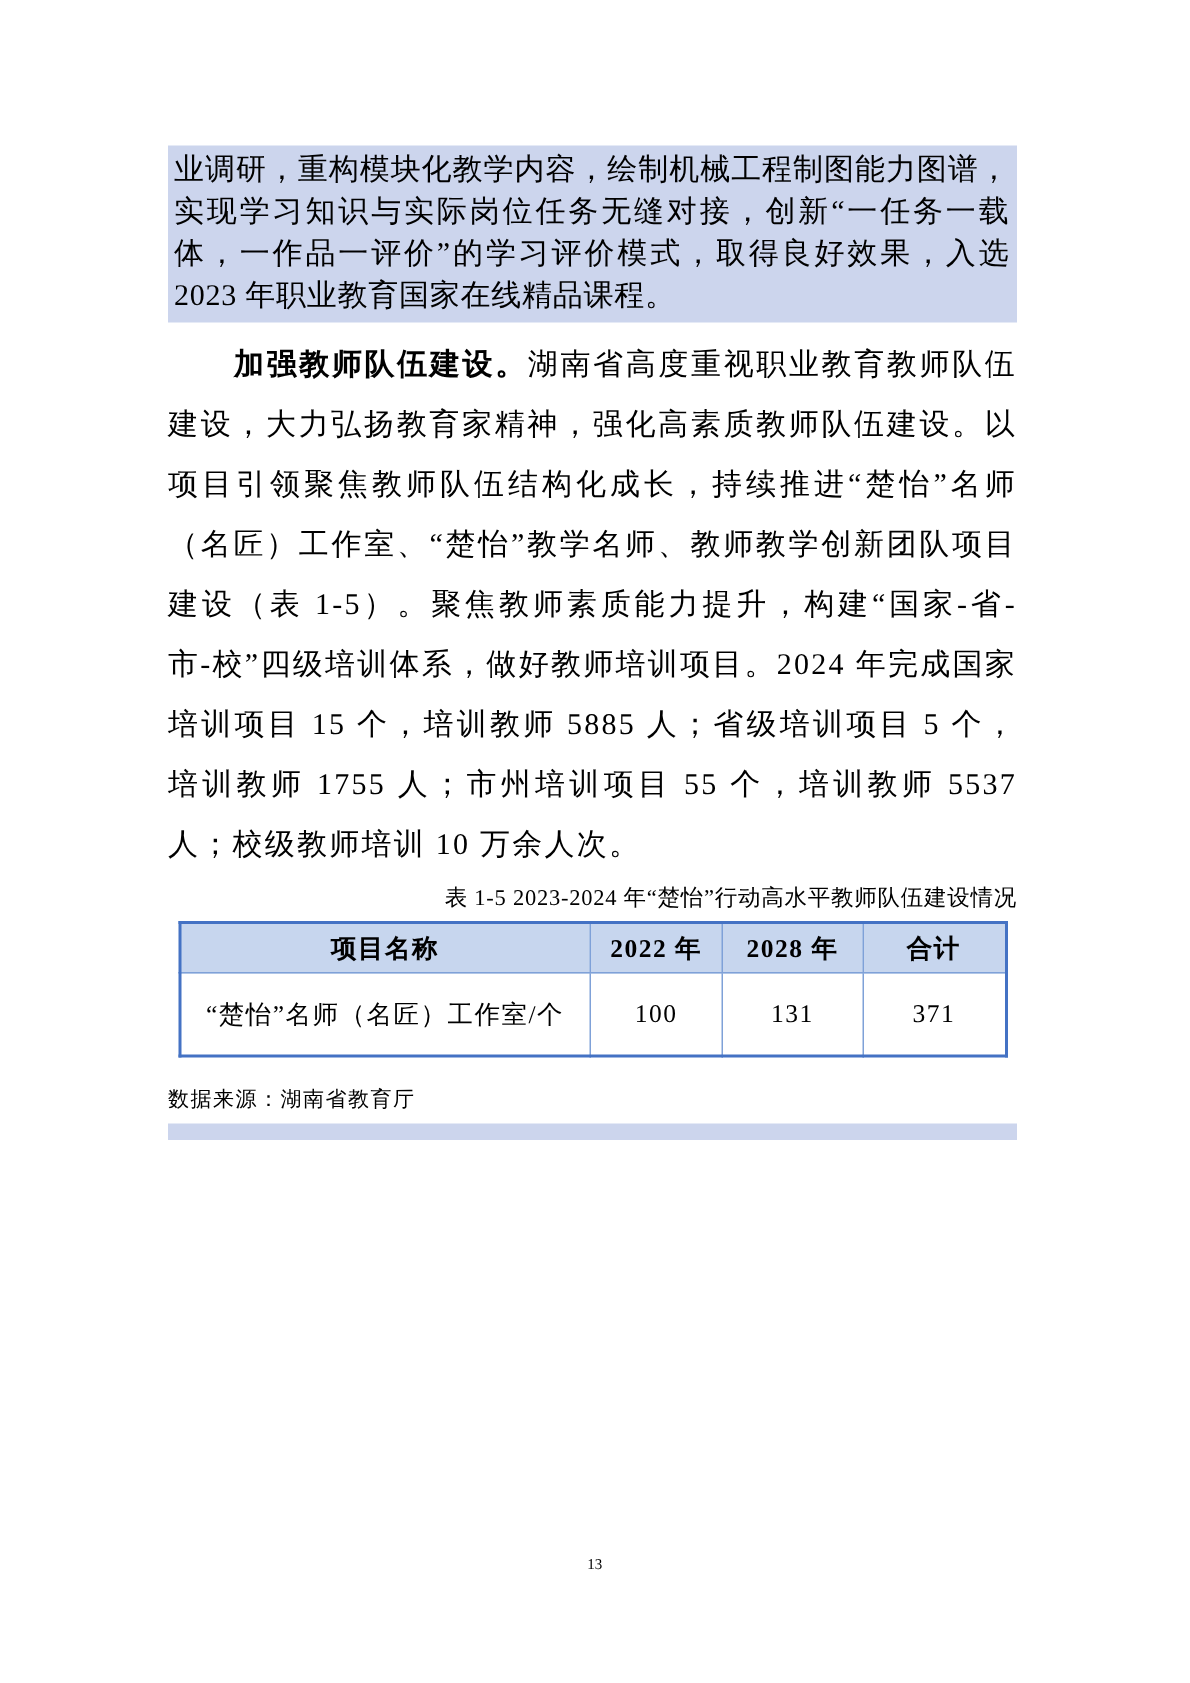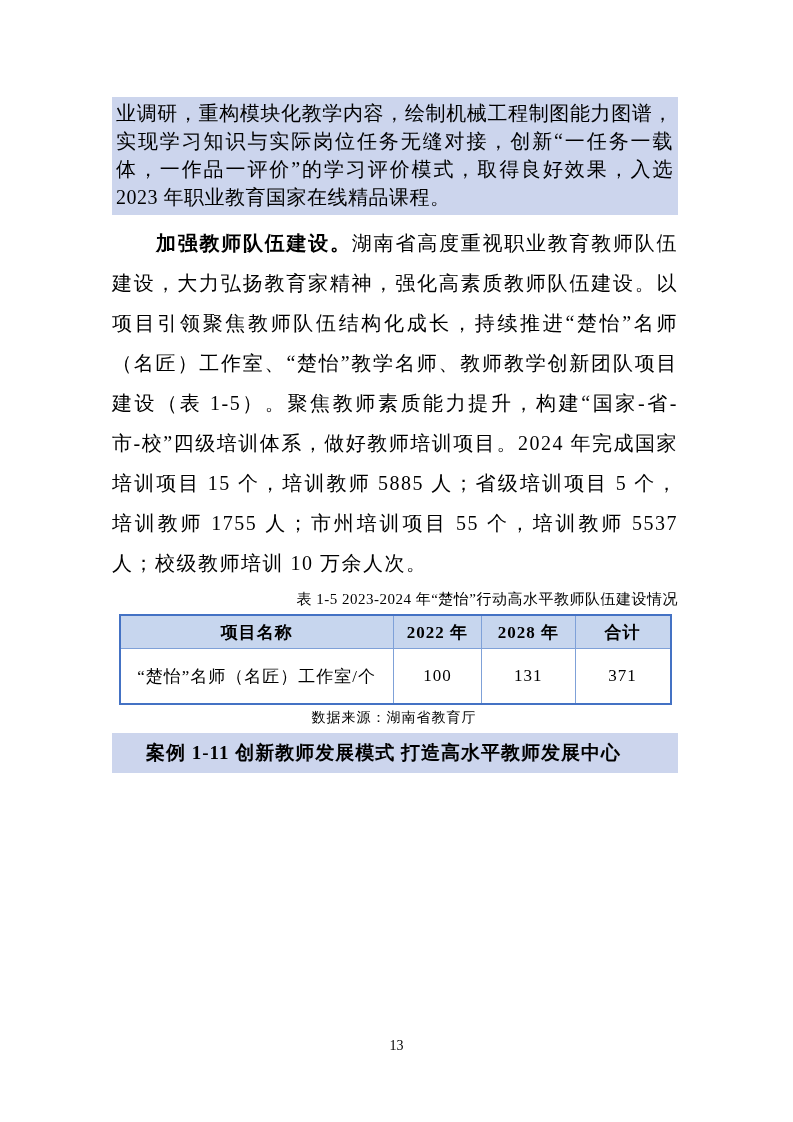--- a/index.html
+++ b/index.html
@@ -67,22 +67,22 @@
     padding:0 2px;
   }
   table.data-table td{
     height:30px;
     border:1px solid #7fa1d8;
     text-align:center;
     letter-spacing:1px;
     padding:12px 2px;
   }
   .data-source{
-    margin-top:4px;
-    text-align:center;
+    margin-top:20px;
+    text-align:left;
     font-size:14px;
     line-height:18px;
     letter-spacing:1px;
     padding-right:2px;
   }
   .case-box{
     background:#ccd5ed;
     margin-top:6px;
     padding:5px 8px 6px 8px;
     font-size:19px;
@@ -97,21 +97,21 @@
     text-align:justify;
     text-justify:inter-character;
     text-indent:37px;
     letter-spacing:1px;
   }
   .page-number{
     position:absolute;
     left:0;right:0;
     top:1038px;
     text-align:center;
-    font-size:14px;
+    font-size:10px;
   }
 </style>
 </head>
 <body>
 
 <div class="page">
   <div class="content">
 
     <div class="highlight-para">业调研，重构模块化教学内容，绘制机械工程制图能力图谱，实现学习知识与实际岗位任务无缝对接，创新“一任务一载体，一作品一评价”的学习评价模式，取得良好效果，入选 2023 年职业教育国家在线精品课程。</div>
 
@@ -141,19 +141,18 @@
           <td>100</td>
           <td>131</td>
           <td>371</td>
         </tr>
       </tbody>
     </table>
 
     <div class="data-source">数据来源：湖南省教育厅</div>
 
     <div class="case-box">
-      <div class="case-title">案例 1-11 创新教师发展模式 打造高水平教师发展中心</div>
     </div>
 
   </div>
 
   <div class="page-number">13</div>
 </div>
 
 </body></html>

